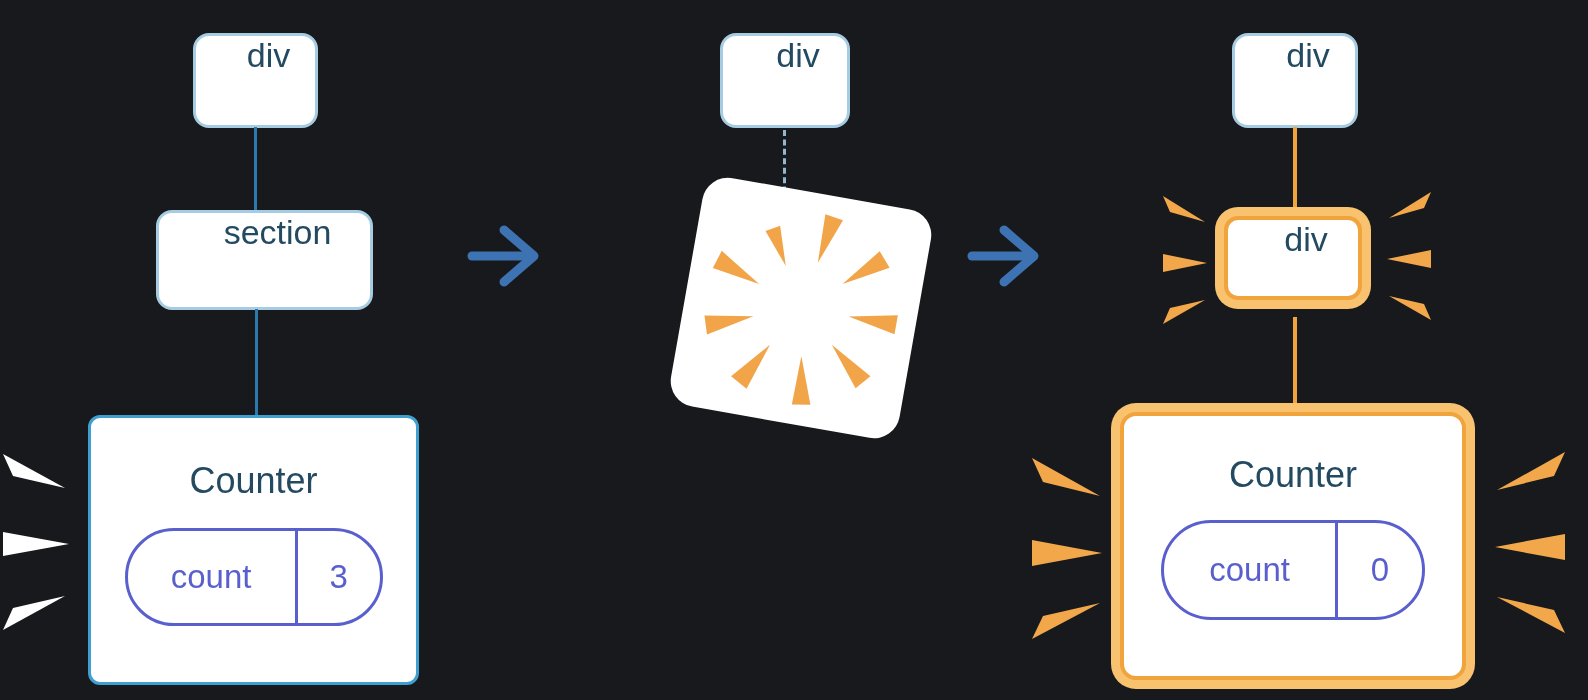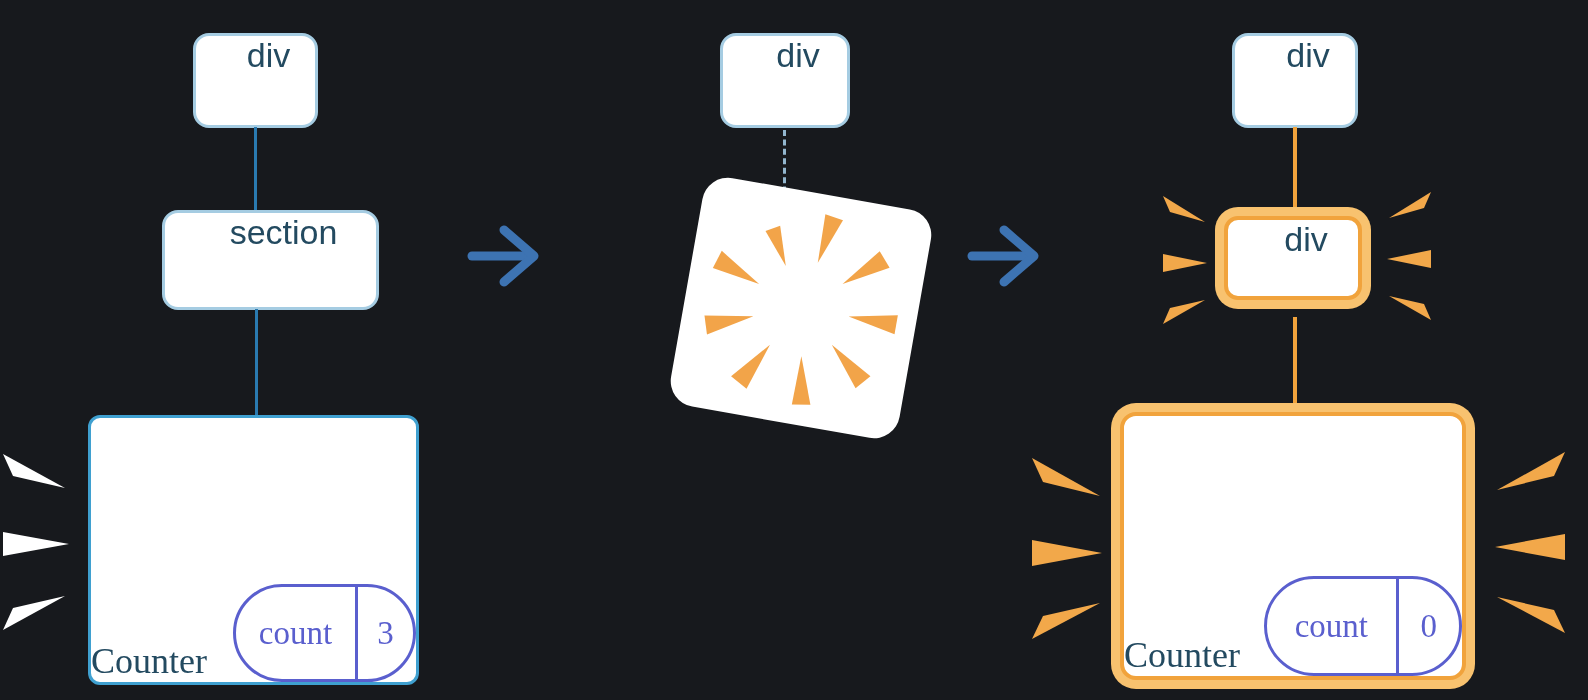--- a/index.html
+++ b/index.html
@@ -15,21 +15,21 @@
     box-sizing:border-box;
     padding-left:26px;
   }
   
   .vline{position:absolute; width:3px; background:var(--tree_line);}
   .vline-orange{position:absolute; width:4px; background:var(--orange);}
   .vline-dashed{position:absolute; width:0; border-left:3px dashed var(--dash);}
   
   .counter{
     position:absolute; background:var(--white); box-sizing:border-box;
-    display:flex; flex-direction:row; align-items:flex-end;font-family:Liberation Serif, serif;
+    display:flex; flex-direction:column; align-items:center;
   }
   .counter-blue{border:3px solid var(--counter_border); border-radius:12px; padding-top:42px; gap:26px;}
   .counter-orange{
     border:4px solid var(--orange); border-radius:16px;
     box-shadow:0 0 0 9px var(--orange_light);
     padding-top:38px; gap:24px;
   }
   .counter-title{font-size:36px; font-weight:500; color:var(--node_text);}
   .pill{
     display:flex; border:3px solid var(--pill); border-radius:60px;
@@ -60,21 +60,21 @@
 <body>
 
 <div id="stage">
 
   <div class="node" style="left:193px;top:33px;width:125px;height:95px;">
     <span>div</span>
   </div>
 
   <div class="vline" style="left:254px;top:127px;height:84px;"></div>
 
-  <div class="node" style="left:162px;top:210px;width:217px;height:100px;">
+  <div class="node" style="left:156px;top:210px;width:217px;height:100px;">
     <span>section</span>
   </div>
 
   <div class="vline" style="left:255px;top:309px;height:107px;"></div>
 
   <div class="counter counter-blue" style="left:88px;top:415px;width:331px;height:270px;">
     <div class="counter-title">Counter</div>
     <div class="pill" style="width:258px;height:98px;">
       <div class="pill-key">count</div>
       <div class="pill-val">3</div>

